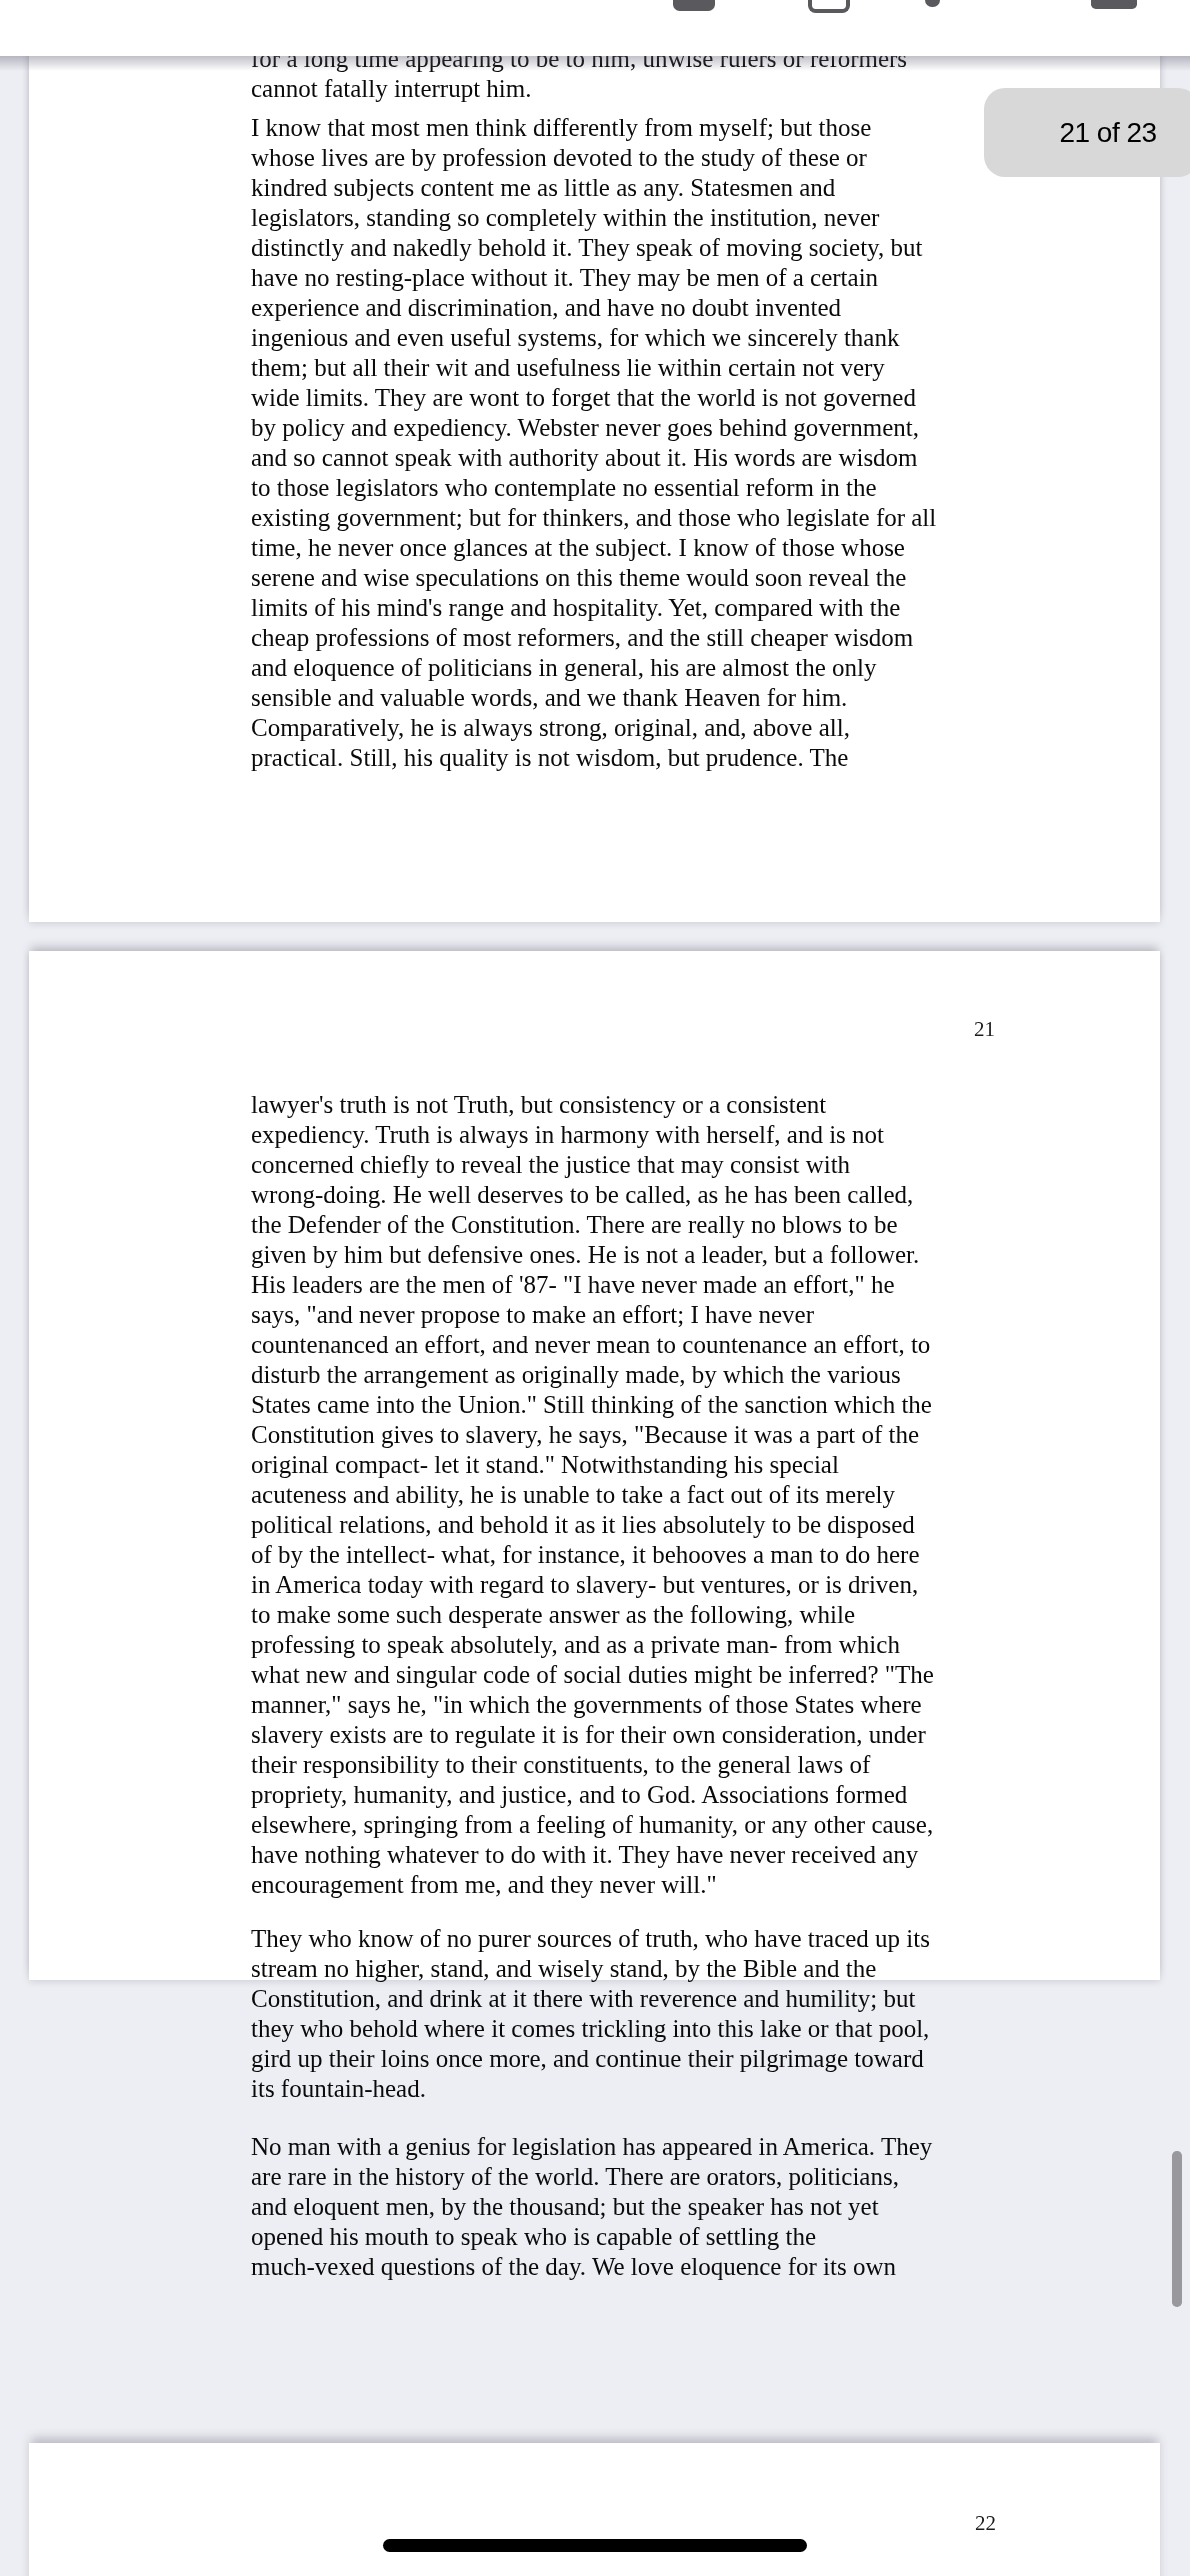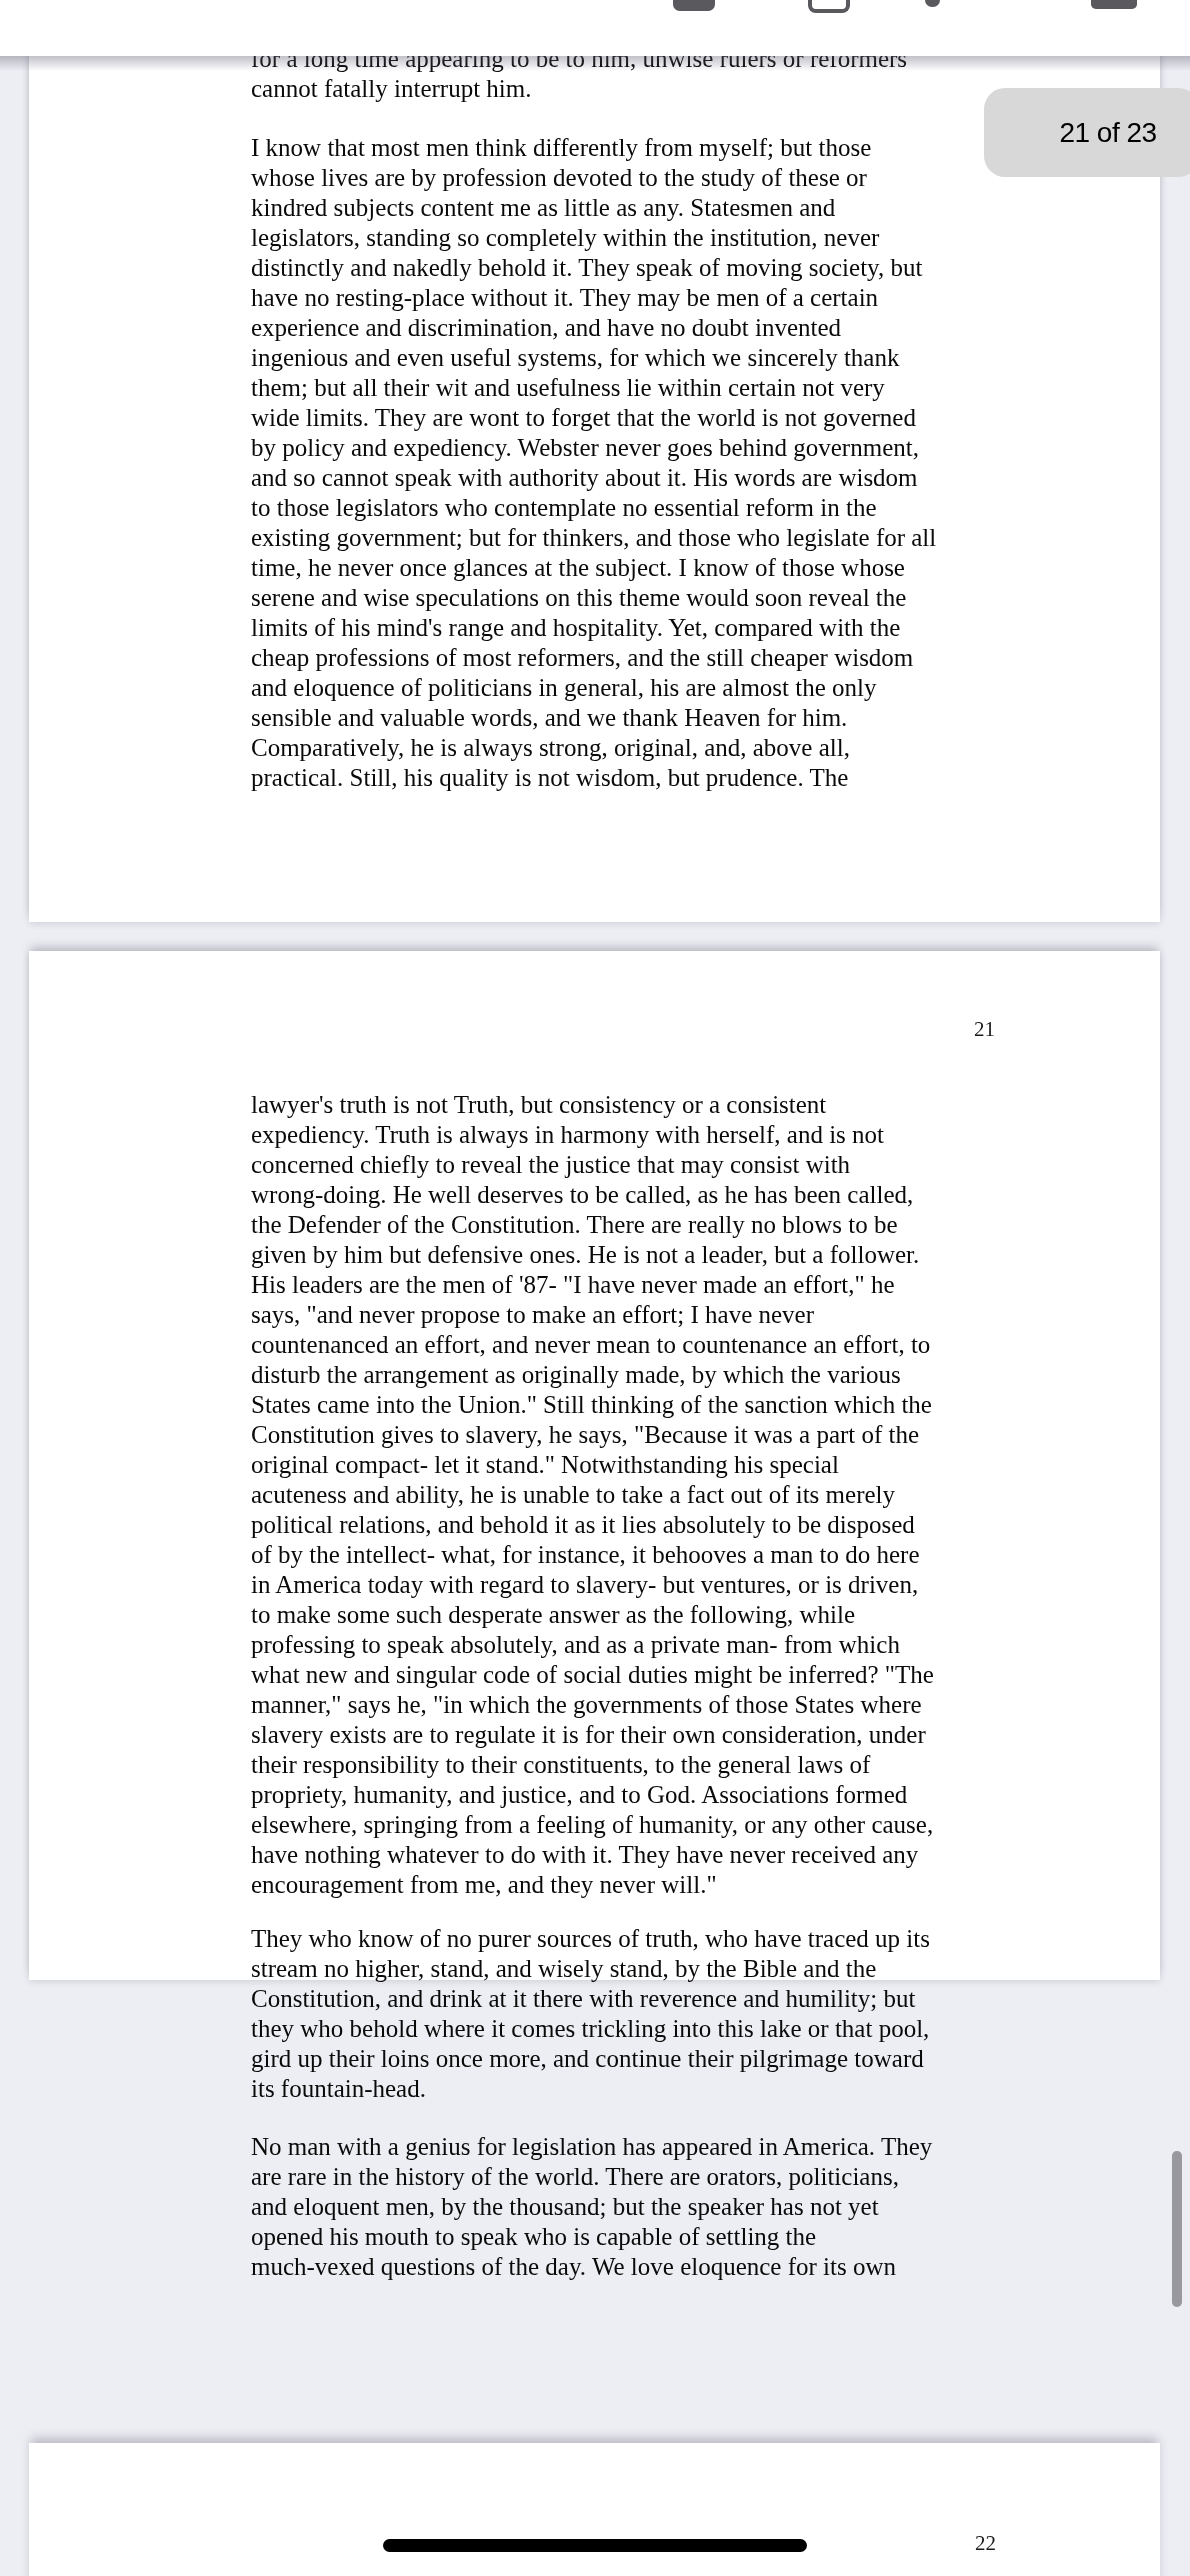--- a/index.html
+++ b/index.html
@@ -69,21 +69,21 @@
 </head>
 <body>
 
 <div class="screen">
 
   <div class="doc-scroll">
 
     <section class="page-card card1">
       <div class="page-text" style="top:159px;">for a long time appearing to be to him, unwise rulers or reformers
 cannot fatally interrupt him.</div>
-      <div class="page-text" style="top:248px;">I know that most men think differently from myself; but those
+      <div class="page-text" style="top:228px;">I know that most men think differently from myself; but those
 whose lives are by profession devoted to the study of these or
 kindred subjects content me as little as any. Statesmen and
 legislators, standing so completely within the institution, never
 distinctly and nakedly behold it. They speak of moving society, but
 have no resting-place without it. They may be men of a certain
 experience and discrimination, and have no doubt invented
 ingenious and even useful systems, for which we sincerely thank
 them; but all their wit and usefulness lie within certain not very
 wide limits. They are wont to forget that the world is not governed
 by policy and expediency. Webster never goes behind government,
@@ -136,21 +136,21 @@
 much-vexed questions of the day. We love eloquence for its own</div>
       <div class="page-text" style="top:973px;">They who know of no purer sources of truth, who have traced up its
 stream no higher, stand, and wisely stand, by the Bible and the
 Constitution, and drink at it there with reverence and humility; but
 they who behold where it comes trickling into this lake or that pool,
 gird up their loins once more, and continue their pilgrimage toward
 its fountain-head.</div>
     </section>
 
     <section class="page-card card3">
-      <div class="page-number" style="top:69px;right:164px;margin-top:20px;">22</div>
+      <div class="page-number" style="top:69px;right:164px;">22</div>
     </section>
 
   </div>
 
   <div class="toolbar">
     <span class="tb-icon trash"></span>
     <span class="tb-icon folder"></span>
     <span class="tb-icon reply"></span>
     <span class="tb-icon compose"></span>
   </div>

